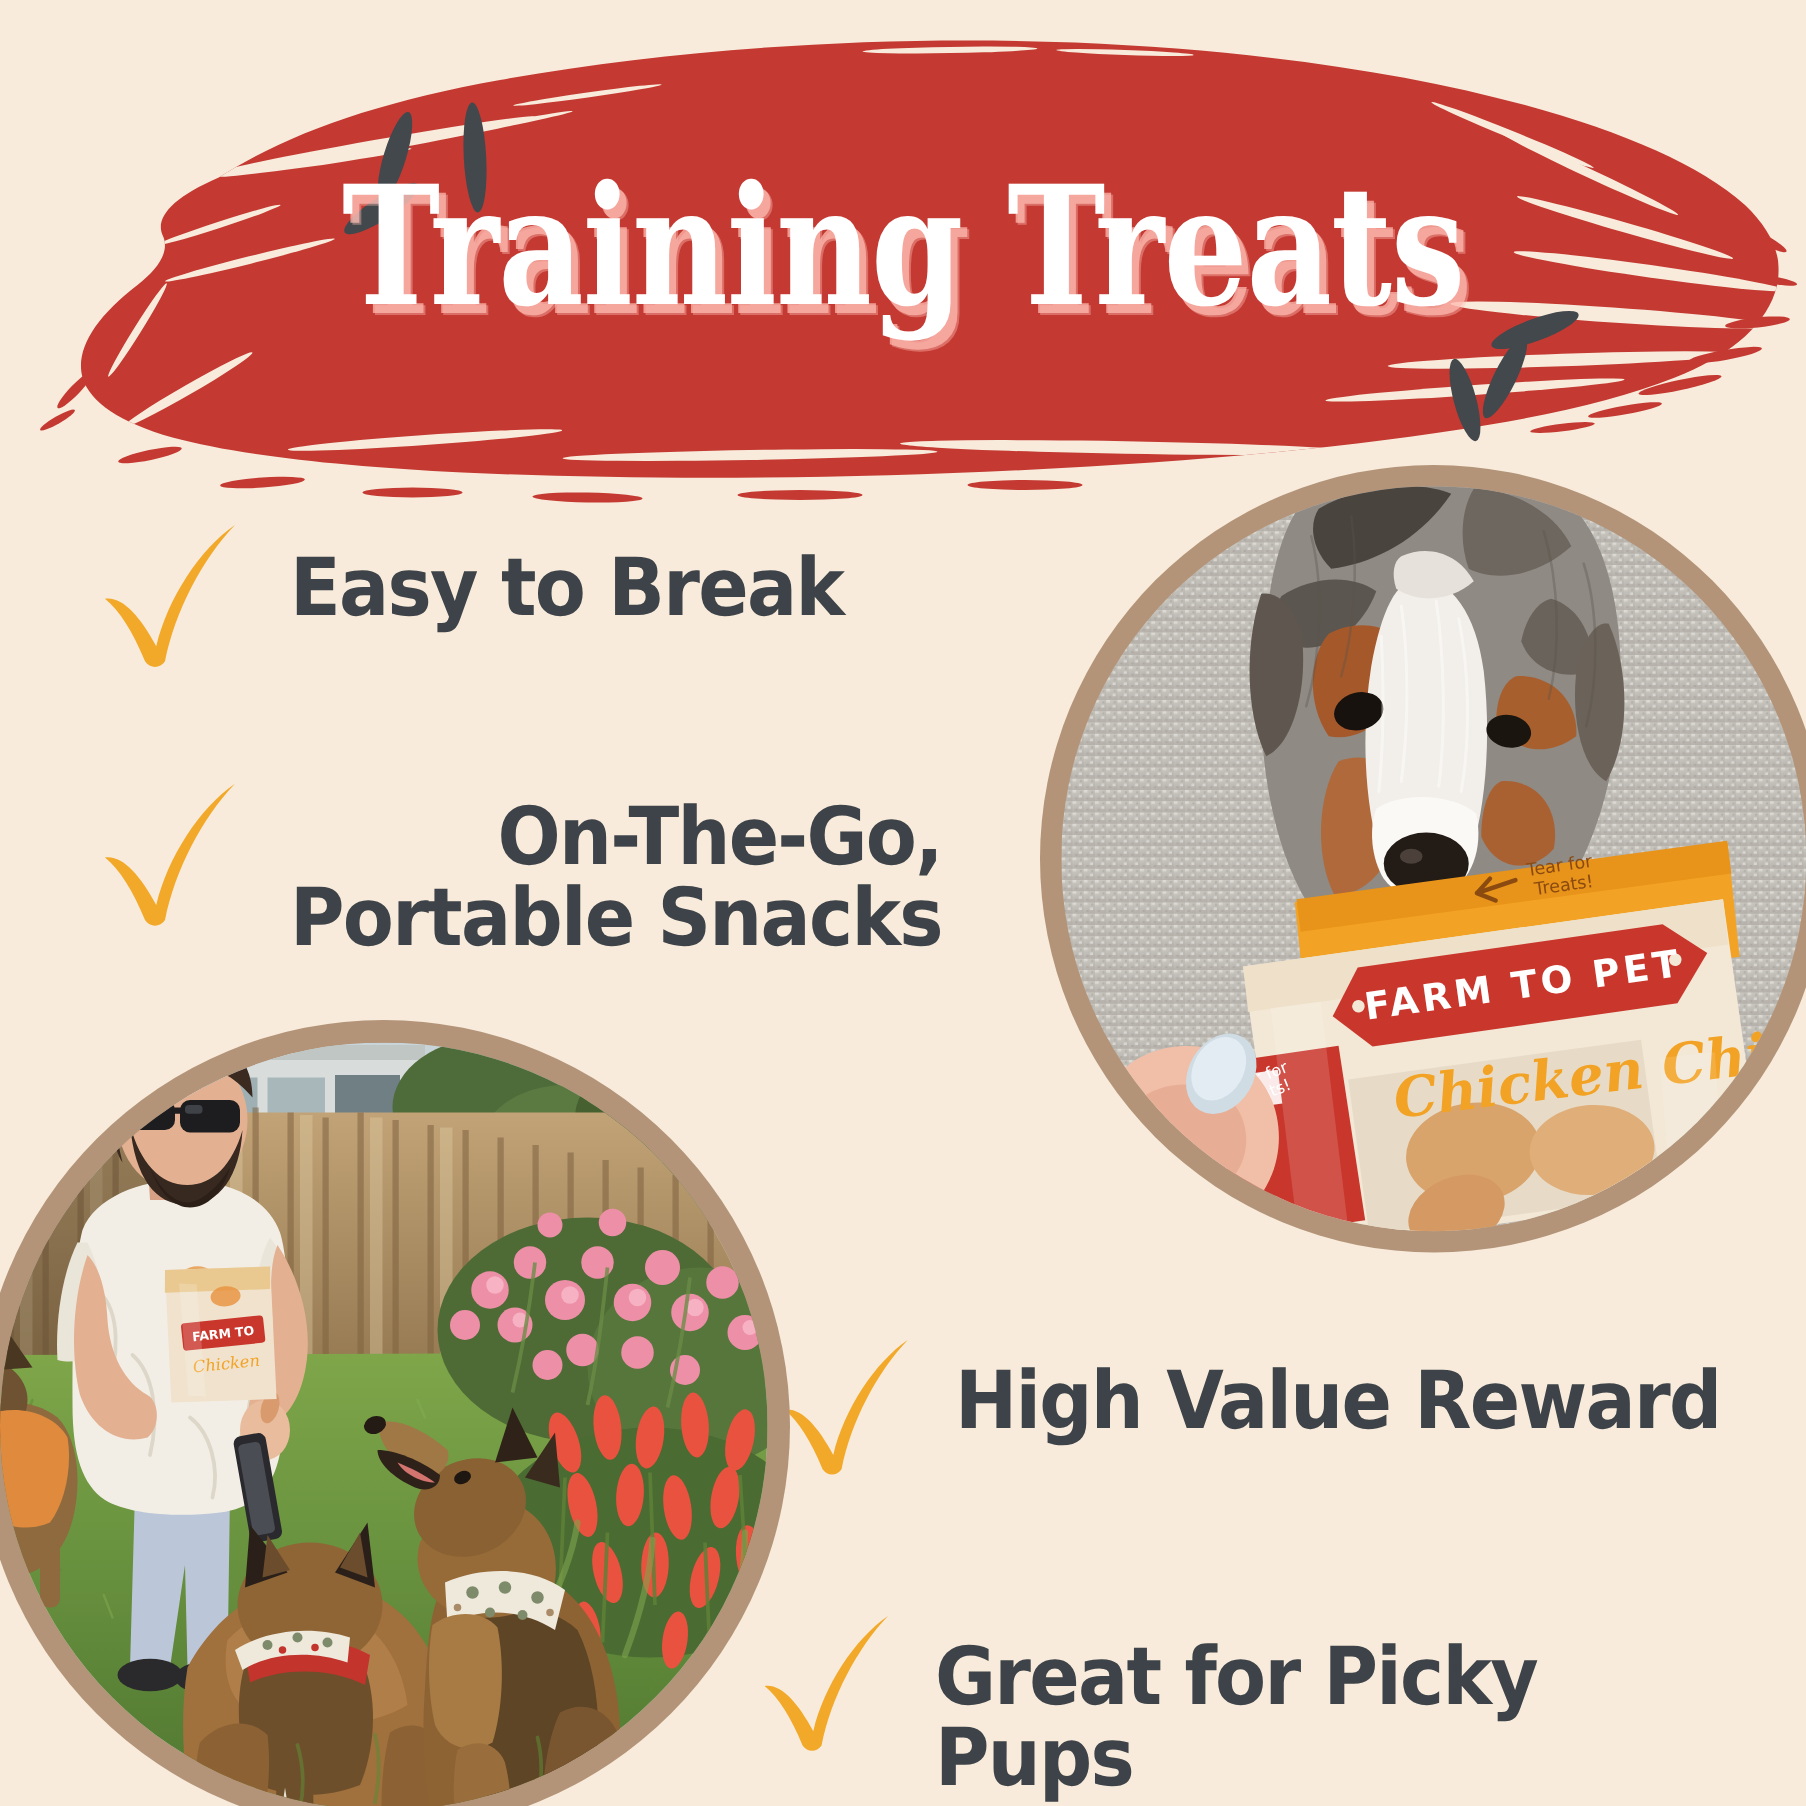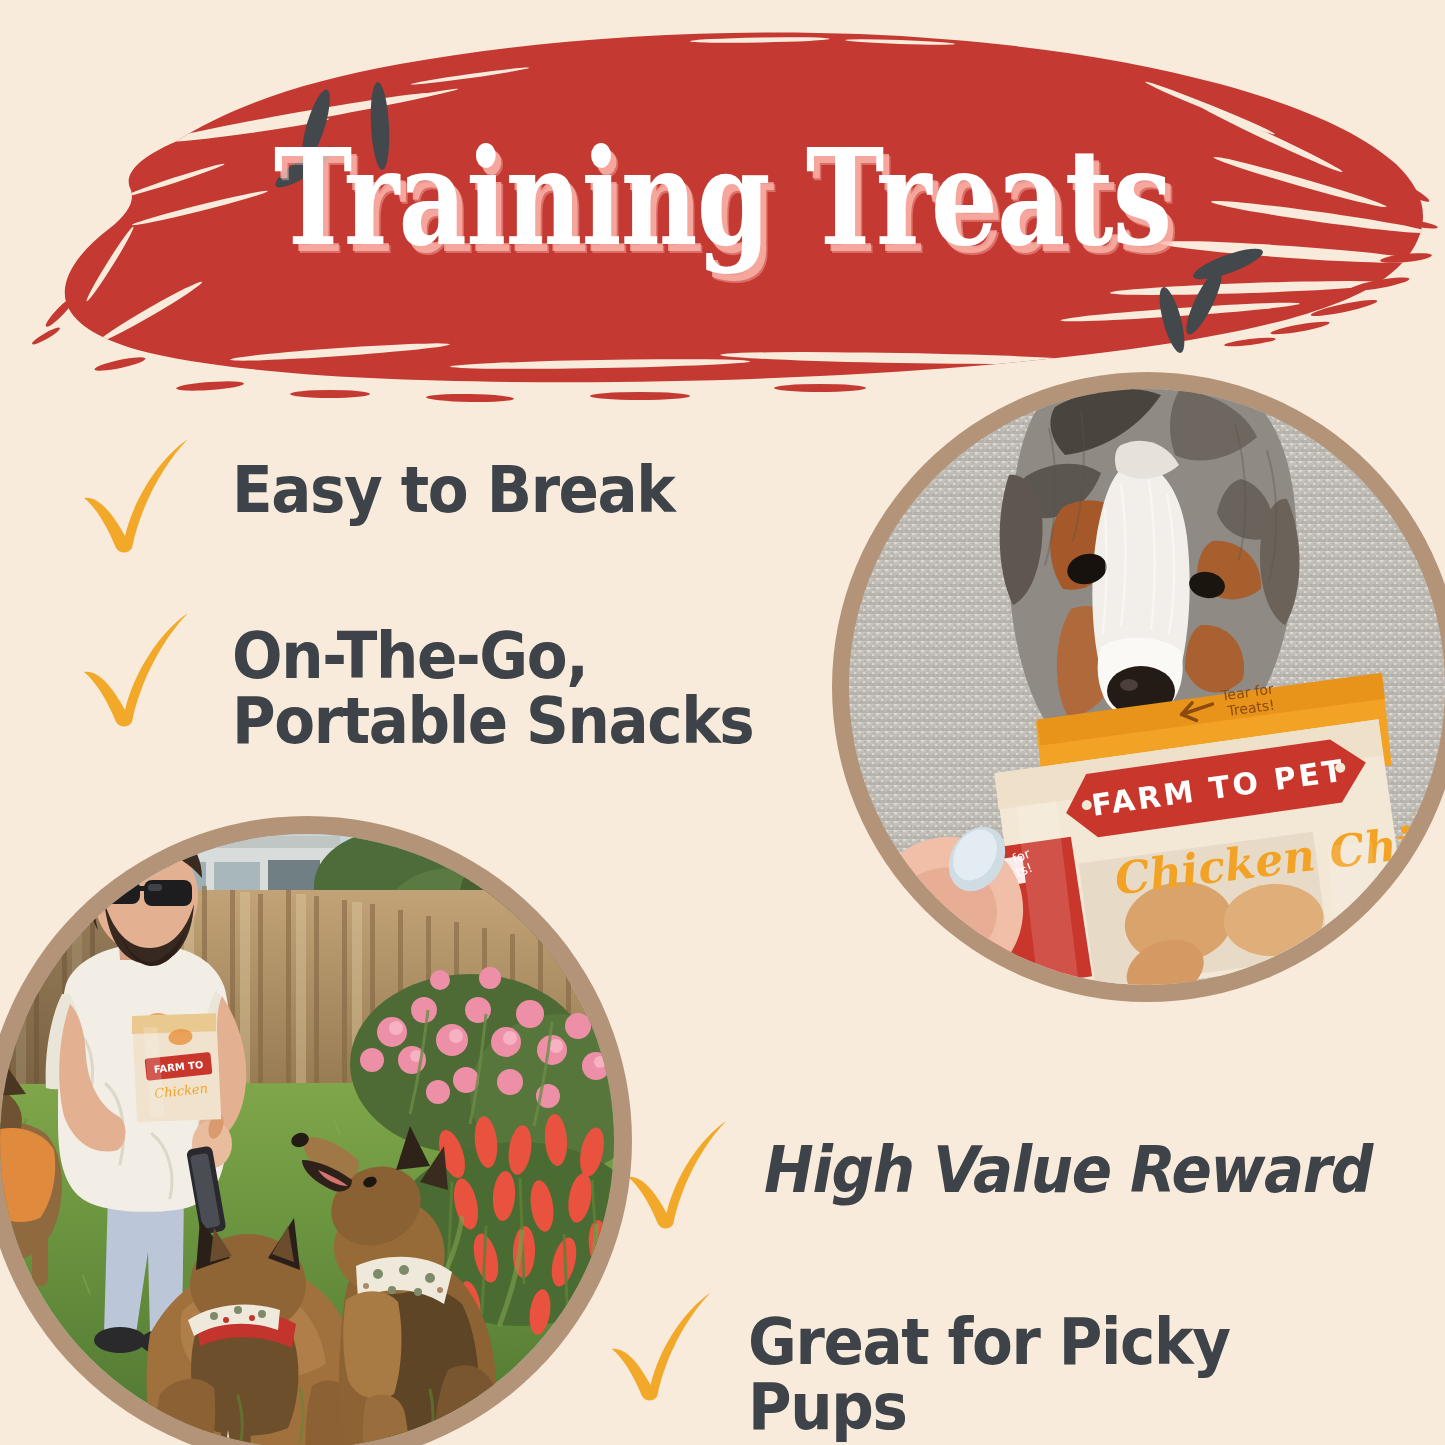--- a/index.html
+++ b/index.html
@@ -43,27 +43,27 @@
     font-family:"DejaVu Sans", sans-serif;
     font-weight:700;
     color:#3D4348;
     letter-spacing:-1.5px;
     line-height:1.02;
     white-space:pre-line;
     transform:scaleX(0.93);
     transform-origin:left center;
   }
 
-  #item-easy      { left:78px;  top:436px; }
+  #item-easy      { left:78px;  top:417px; }
   #item-easy .check-txt { font-size:64px; margin-left:36px; margin-top:22px; }
 
-  #item-onthego   { left:78px;  top:610px; }
+  #item-onthego   { left:78px;  top:624px;text-align:right; }
   #item-onthego .check-txt { font-size:64px; margin-left:36px; margin-top:14px; }
 
-  #item-highvalue { left:622px; top:1118px;font-style:italic; }
+  #item-highvalue { left:622px; top:1069px; }
   #item-highvalue .check-txt { font-size:64px; margin-left:30px; margin-top:20px; }
 
   #item-picky     { left:606px; top:1290px; }
   #item-picky .check-txt { font-size:64px; margin-left:30px; margin-top:20px; }
 
   
   .photo-circle {
     position:absolute;
     border-radius:50%;
     overflow:hidden;

